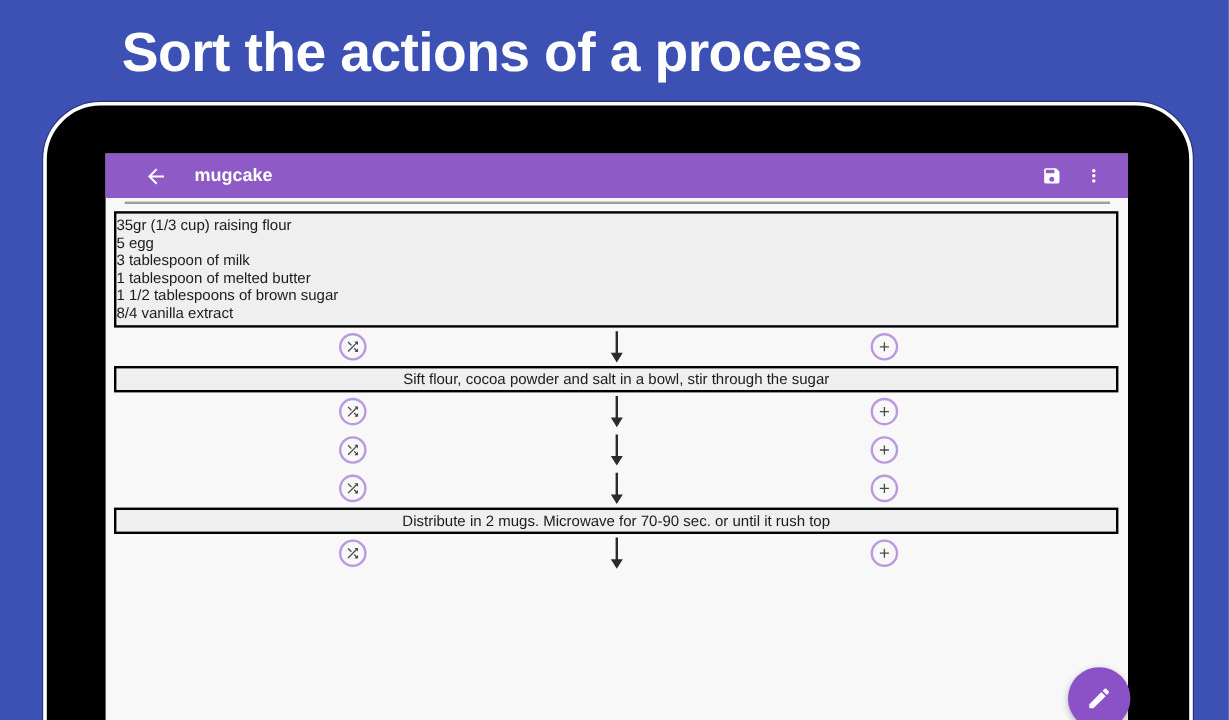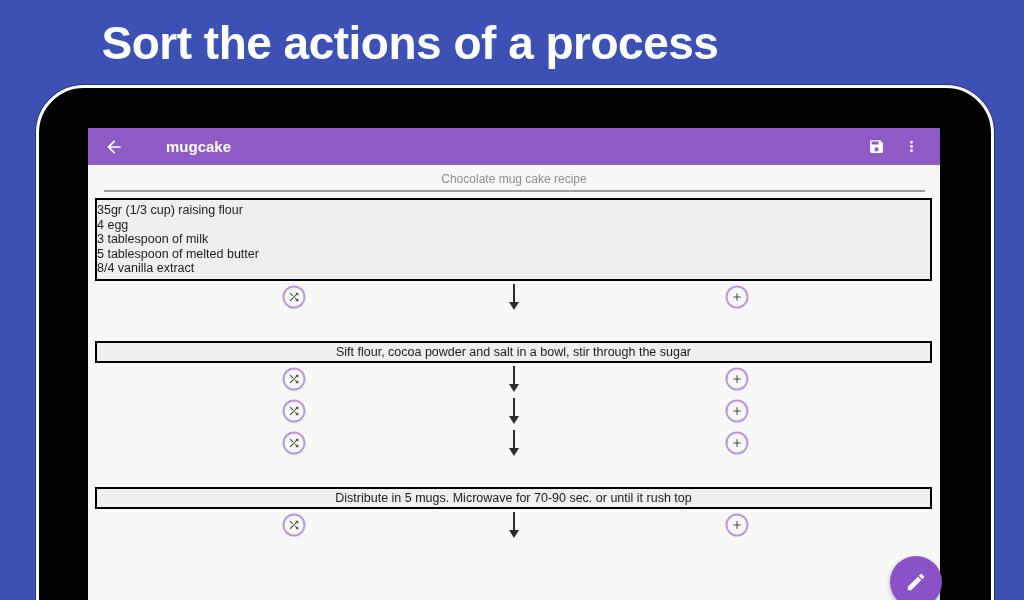--- a/index.html
+++ b/index.html
@@ -32,22 +32,21 @@
   .screen {
     position:absolute; left:49px; top:40px; width:852px; height:480px;
     background:#F8F8F8;
     overflow:visible;
   }
 
   
   .toolbar {
     height:37px; background:#8E5BC6;
     display:flex; align-items:center;
-    padding:0 16px 0 12px;
-    gap:20px;
+    padding:0 16px 0 28px;
   }
   .icon-btn {
     background:none; border:none; cursor:pointer;
     display:flex; align-items:center; justify-content:center;
     color:#ffffff; padding:4px;
   }
   .toolbar-title {
     color:#ffffff; font-size:15px; font-weight:bold; margin-left:18px;
   }
   .toolbar-right { margin-left:auto; display:flex; align-items:center; gap:10px; }
@@ -71,21 +70,20 @@
     color:#1B1B1B;
   }
   .ingredients-box {
     margin-top:6px;
     padding:3px 0;
     font-size:12.5px; line-height:14.5px;
   }
   .step-box {
     height:22px; display:flex; align-items:center; justify-content:center;
     font-size:12.5px;
-    margin-top:28px;
   }
 
   
   .connector { position:relative; height:32px; }
   .circle-btn {
     position:absolute; top:50%;
     width:23px; height:23px; border-radius:50%;
     border:2px solid #BC98DE; background:transparent;
     display:flex; align-items:center; justify-content:center;
     color:#4A4A4A; cursor:pointer; padding:0;
@@ -138,30 +136,28 @@
             <svg width="17" height="17" viewBox="0 0 24 24">
                 <path fill="currentColor" d="M12 8c1.1 0 2-.9 2-2s-.9-2-2-2-2 .9-2 2 .9 2 2 2zm0 2c-1.1 0-2 .9-2 2s.9 2 2 2 2-.9 2-2-.9-2-2-2zm0 6c-1.1 0-2 .9-2 2s.9 2 2 2 2-.9 2-2-.9-2-2-2z"></path>
               </svg>
           </span>
         </button>
       </div>
     </div>
 
     <div class="content">
 
-      <div class="recipe-title-field">
-        <span class="recipe-title">Chocolate mug cake recipe</span>
-      </div>
       <div class="title-underline"></div>
 
       <div class="node ingredients-box">
         <div>35gr (1/3 cup) raising flour</div>
-        <div>4 egg</div>
+        <div>5 egg</div>
         <div>3 tablespoon of milk</div>
-        <div>5 tablespoon of melted butter</div>
+        <div>1 tablespoon of melted butter</div>
+        <div>1 1/2 tablespoons of brown sugar</div>
         <div>8/4 vanilla extract</div>
       </div>
 
       <div class="connector">
         <button class="circle-btn swap">
           <span style="display:flex">
               <svg width="13" height="13" viewBox="0 0 24 24">
                 <path fill="currentColor" d="M10.59 9.17L5.41 4 4 5.41l5.17 5.17 1.42-1.41zM14.5 4l2.04 2.04L4 18.59 5.41 20 17.96 7.46 20 9.5V4h-5.5zm.33 9.41l-1.41 1.41 3.13 3.13L14.5 20H20v-5.5l-2.04 2.04-3.13-3.13z"></path>
               </svg>
             </span>
@@ -242,21 +238,21 @@
         <button class="circle-btn plus">
           <span style="display:flex">
               <svg width="13" height="13" viewBox="0 0 24 24">
                 <path fill="currentColor" d="M19 13h-6v6h-2v-6H5v-2h6V5h2v6h6v2z"></path>
               </svg>
             </span>
         </button>
       </div>
 
       <div class="node step-box">
-        <span>Distribute in 5 mugs. Microwave for 70-90 sec. or until it rush top</span>
+        <span>Distribute in 2 mugs. Microwave for 70-90 sec. or until it rush top</span>
       </div>
 
       <div class="connector">
         <button class="circle-btn swap">
           <span style="display:flex">
               <svg width="13" height="13" viewBox="0 0 24 24">
                 <path fill="currentColor" d="M10.59 9.17L5.41 4 4 5.41l5.17 5.17 1.42-1.41zM14.5 4l2.04 2.04L4 18.59 5.41 20 17.96 7.46 20 9.5V4h-5.5zm.33 9.41l-1.41 1.41 3.13 3.13L14.5 20H20v-5.5l-2.04 2.04-3.13-3.13z"></path>
               </svg>
             </span>
         </button>

